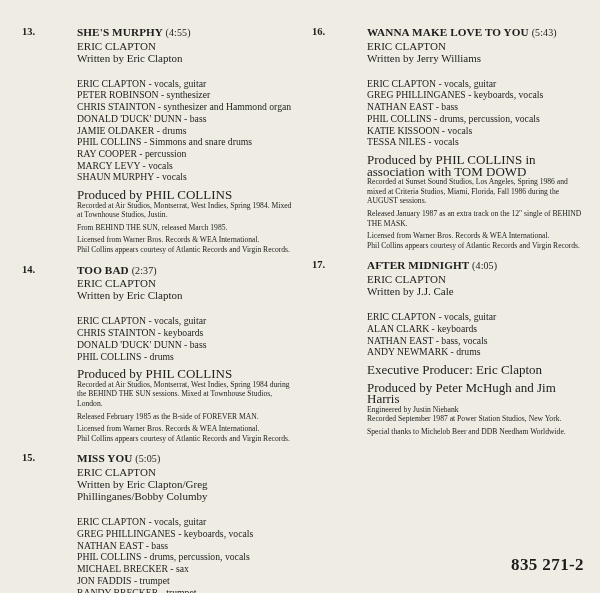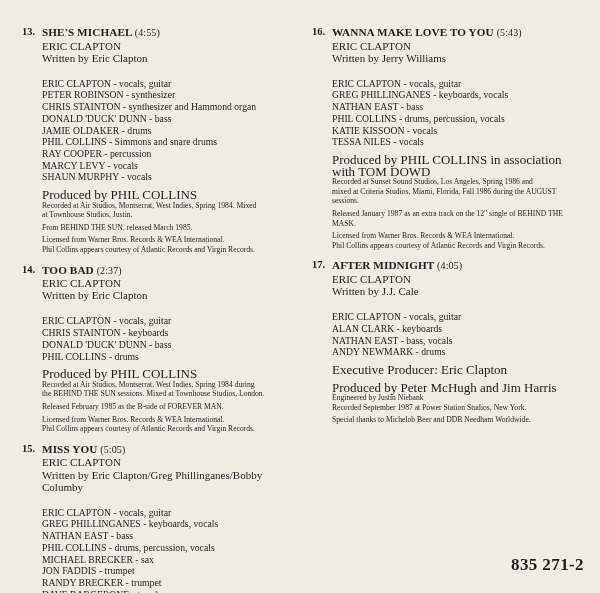--- a/index.html
+++ b/index.html
@@ -26,20 +26,21 @@
     gap: 18px;
     align-items: flex-start;
   }
   .col {
     width: 272px;
     flex: 0 0 272px;
   }
   .track {
     display: flex;
     margin-bottom: 9px;
+    gap: 35px;
   }
   .tracknum {
     width: 20px;
     flex: 0 0 20px;
     font-size: 10.5px;
     font-weight: bold;
     line-height: 12.4px;
     padding-top: 0px;
   }
   .trackbody {
@@ -105,21 +106,21 @@
 
 <div class="page">
   <div class="cols">
 
     <div class="col">
 
       <div class="track">
         <div class="tracknum">13.</div>
         <div class="trackbody">
           <div class="title-line">
-            <span>SHE'S MICHAEL</span>
+            <span>SHE'S MURPHY</span>
             <span class="dur">(4:55)</span>
           </div>
           <div class="artist">ERIC CLAPTON</div>
           <div class="writer">Written by Eric Clapton</div>
           <div class="credits">
             <div class="credit">ERIC CLAPTON - vocals, guitar</div>
             <div class="credit">PETER ROBINSON - synthesizer</div>
             <div class="credit">CHRIS STAINTON - synthesizer and Hammond organ</div>
             <div class="credit">DONALD 'DUCK' DUNN - bass</div>
             <div class="credit">JAMIE OLDAKER - drums</div>

